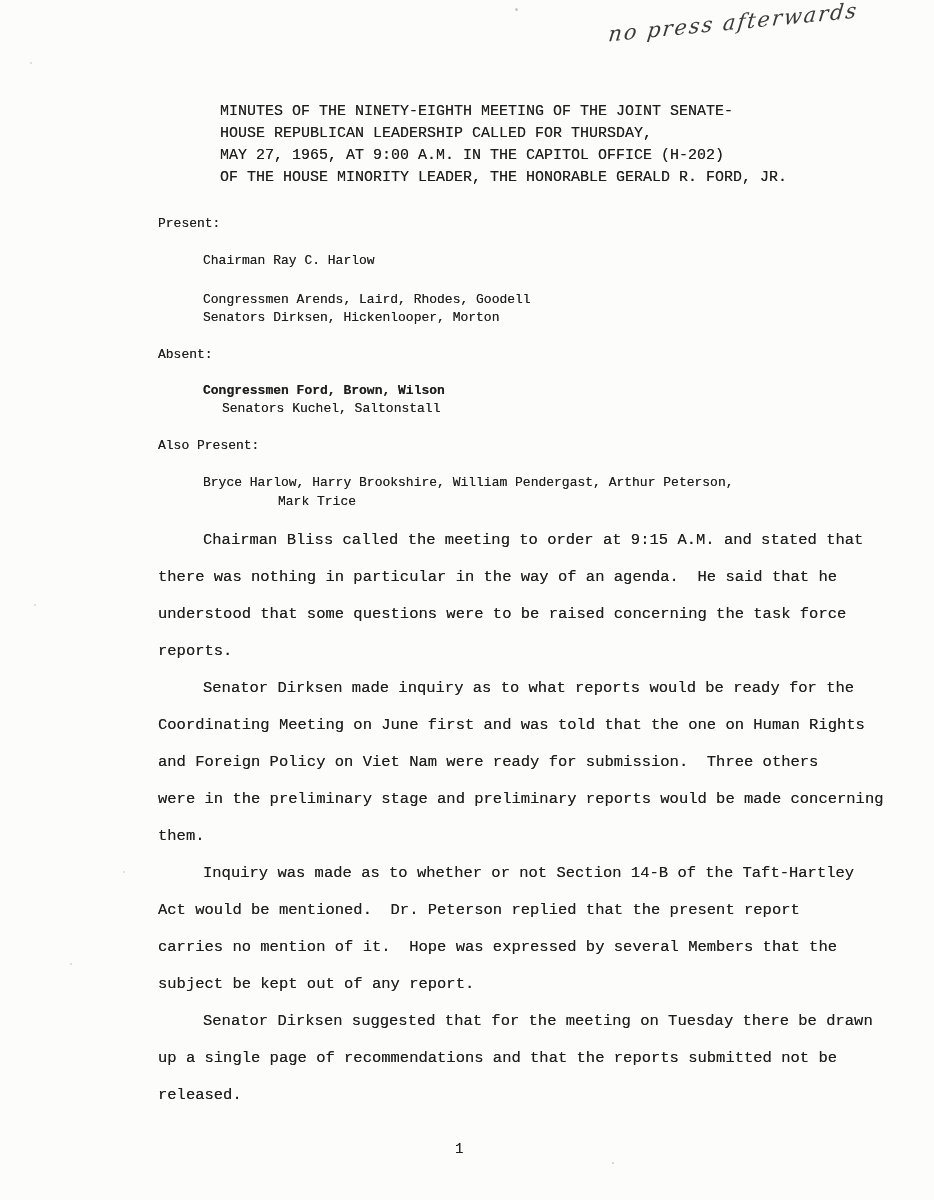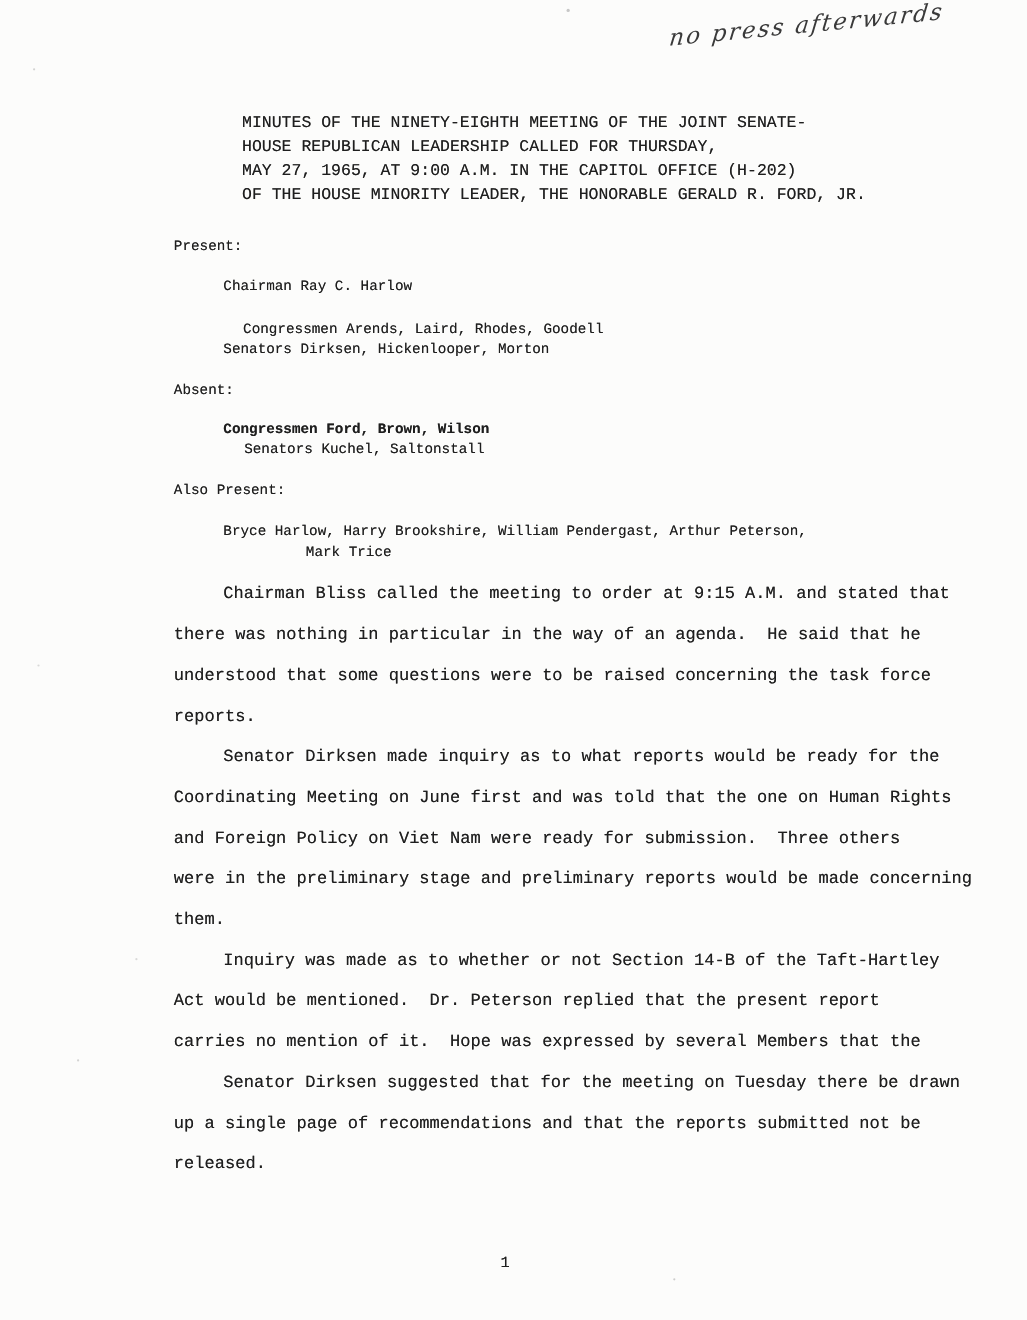--- a/index.html
+++ b/index.html
@@ -83,21 +83,21 @@
 
   <div class="heading">
     <div class="tw">MINUTES OF THE NINETY-EIGHTH MEETING OF THE JOINT SENATE-</div>
     <div class="tw">HOUSE REPUBLICAN LEADERSHIP CALLED FOR THURSDAY,</div>
     <div class="tw">MAY 27, 1965, AT 9:00 A.M. IN THE CAPITOL OFFICE (H-202)</div>
     <div class="tw">OF THE HOUSE MINORITY LEADER, THE HONORABLE GERALD R. FORD, JR.</div>
   </div>
 
   <div class="abs tw" style="left:158px; top:214px;">Present:</div>
   <div class="abs tw" style="left:203px; top:251px;">Chairman Ray C. Harlow</div>
-  <div class="abs tw" style="left:221px; top:290px;">Congressmen Arends, Laird, Rhodes, Goodell</div>
+  <div class="abs tw" style="left:203px; top:290px;">Congressmen Arends, Laird, Rhodes, Goodell</div>
   <div class="abs tw" style="left:203px; top:308px;">Senators Dirksen, Hickenlooper, Morton</div>
 
   <div class="abs tw" style="left:158px; top:345px;">Absent:</div>
   <div class="abs tw" style="left:203px; top:381px;font-weight:bold;">Congressmen Ford, Brown, Wilson</div>
   <div class="abs tw" style="left:203px; top:399px;margin-left:19px;">Senators Kuchel, Saltonstall</div>
 
   <div class="abs tw" style="left:158px; top:436px;">Also Present:</div>
   <div class="abs tw" style="left:203px; top:473px;">Bryce Harlow, Harry Brookshire, William Pendergast, Arthur Peterson,</div>
   <div class="abs tw" style="left:278px; top:492px;">Mark Trice</div>
 
@@ -112,20 +112,21 @@
       <div class="tw first">Senator Dirksen made inquiry as to what reports would be ready for the</div>
       <div class="tw">Coordinating Meeting on June first and was told that the one on Human Rights</div>
       <div class="tw">and Foreign Policy on Viet Nam were ready for submission.  Three others</div>
       <div class="tw">were in the preliminary stage and preliminary reports would be made concerning</div>
       <div class="tw">them.</div>
     </div>
     <div class="para">
       <div class="tw first">Inquiry was made as to whether or not Section 14-B of the Taft-Hartley</div>
       <div class="tw">Act would be mentioned.  Dr. Peterson replied that the present report</div>
       <div class="tw">carries no mention of it.  Hope was expressed by several Members that the</div>
+      <div class="tw">subject be kept out of any report.</div>
     </div>
     <div class="para">
       <div class="tw first">Senator Dirksen suggested that for the meeting on Tuesday there be drawn</div>
       <div class="tw">up a single page of recommendations and that the reports submitted not be</div>
       <div class="tw">released.</div>
     </div>
   </div>
 
   <div class="pagenum tw">1</div>
 

